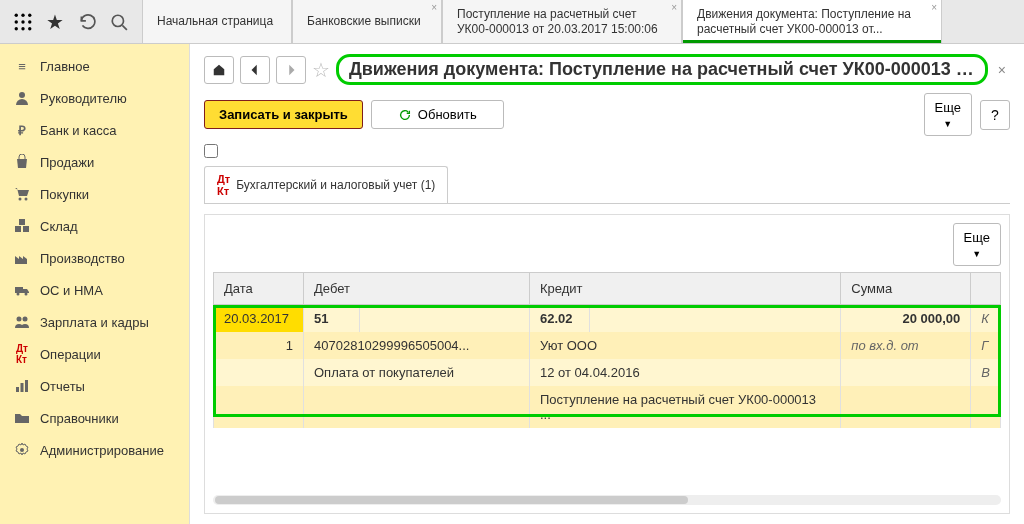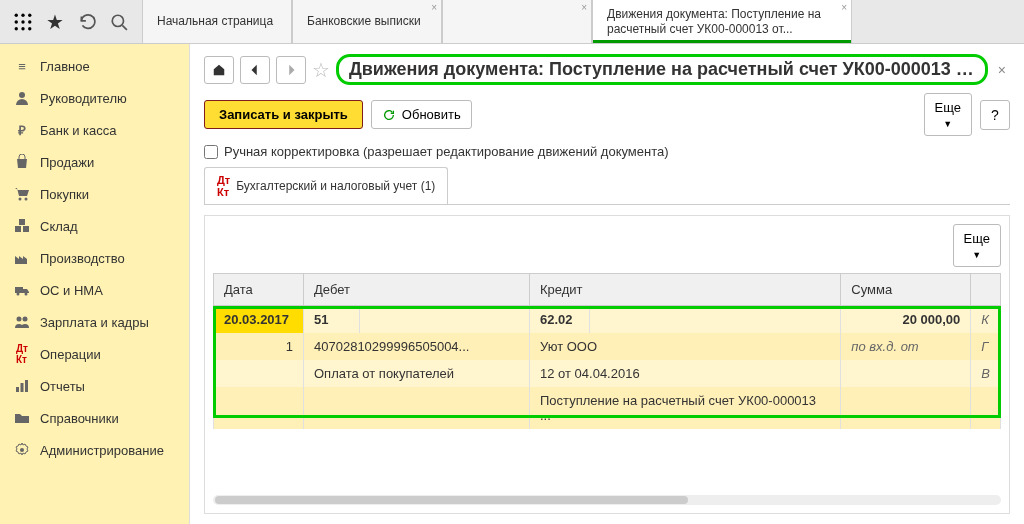--- a/index.html
+++ b/index.html
@@ -19,38 +19,38 @@
 .sidebar-icon { width: 16px; height: 16px; display: inline-flex; align-items: center; justify-content: center; color: #666; }
 .content { flex: 1; padding: 10px 14px; display: flex; flex-direction: column; overflow: hidden; }
 .header-row { display: flex; align-items: center; gap: 6px; margin-bottom: 8px; }
 .nav-btn { width: 30px; height: 28px; border: 1px solid #bbb; background: #fff; border-radius: 3px; display: inline-flex; align-items: center; justify-content: center; cursor: pointer; }
 .nav-btn svg { width: 14px; height: 14px; }
 .star { font-size: 20px; color: #bbb; }
 .page-title { font-size: 18px; font-weight: bold; flex: 1; border: 3px solid #00cc00; border-radius: 14px; padding: 2px 10px; white-space: nowrap; overflow: hidden; text-overflow: ellipsis; }
 .close-x { font-size: 14px; color: #888; cursor: pointer; padding: 0 4px; }
 .action-row { display: flex; align-items: center; gap: 8px; margin-bottom: 8px; }
 .btn-yellow { background: #ffdd33; border: 1px solid #7f1d1d; border-radius: 3px; padding: 6px 14px; font-weight: bold; cursor: pointer; font-size: 13px; }
-.btn-white { background: #fff; border: 1px solid #bbb; border-radius: 3px; padding: 6px 10px; display: inline-flex; align-items: center; gap: 6px; cursor: pointer; font-size: 13px; }
+.btn-white { background: #fff; border: 1px solid #bbb; border-radius: 3px; padding: 6px 26px; display: inline-flex; align-items: center; gap: 6px; cursor: pointer; font-size: 13px; }
 .btn-white svg { width: 14px; height: 14px; }
 .spacer { flex: 1; }
 .btn-more { background: #fff; border: 1px solid #bbb; border-radius: 3px; padding: 6px 10px; display: inline-flex; align-items: center; gap: 4px; cursor: pointer; font-size: 13px; flex-direction: column; }
 .btn-help { background: #fff; border: 1px solid #bbb; border-radius: 3px; width: 30px; height: 30px; display: inline-flex; align-items: center; justify-content: center; cursor: pointer; font-size: 14px; }
 .checkbox-row { display: flex; align-items: center; gap: 6px; margin-bottom: 8px; font-size: 13px; }
 .checkbox-row input { width: 14px; height: 14px; }
 .subtab-row { display: flex; border-bottom: 1px solid #ccc; margin-bottom: 10px; }
 .subtab { padding: 6px 12px; border: 1px solid #ccc; border-bottom: none; background: #fff; border-radius: 3px 3px 0 0; display: inline-flex; align-items: center; gap: 6px; font-size: 12px; cursor: pointer; }
 .subtab-icon { color: #cc0000; font-size: 11px; font-weight: bold; }
 .table-area { flex: 1; display: flex; flex-direction: column; border: 1px solid #ddd; padding: 8px; position: relative; overflow: hidden; }
 .table-top { display: flex; justify-content: flex-end; margin-bottom: 6px; }
 .grid { width: 100%; border-collapse: collapse; }
 .grid th { text-align: left; background: #f0f0f0; padding: 8px 10px; border: 1px solid #ccc; font-size: 13px; font-weight: normal; }
 .grid td { padding: 6px 10px; border-left: 1px solid #e0e0e0; border-right: 1px solid #e0e0e0; font-size: 13px; vertical-align: top; }
 .grid tbody tr td { background: #fff6d0; }
 .grid tbody tr.zebra td { background: #fff0b8; }
-.date-hl { background: #ffdd00 !important; font-weight: bold; margin-top: 36px; }
+.date-hl { background: #ffdd00 !important; font-weight: normal; margin-top: 36px; }
 .bold { font-weight: bold; }
 .right { text-align: right; }
 .italic { font-style: italic; color: #666; }
 .green-box { border: 3px solid #00cc00; position: absolute; pointer-events: none; }
 .scrollbar-h { height: 10px; background: #eee; border-radius: 5px; margin-top: 6px; position: relative; }
 .scrollbar-h::after { content: ""; position: absolute; left: 2px; top: 1px; width: 60%; height: 8px; background: #ccc; border-radius: 4px; }
 </style>
 </head>
 <body>
 
@@ -85,20 +85,21 @@
   </div>
   <div class="tabs">
     <div class="tab">
         <span class="tab-text">Начальная страница</span>
       </div>
     <div class="tab">
         <span class="tab-text">Банковские выписки</span>
         <span class="tab-close">×</span>
       </div>
     <div class="tab" style="max-width:240px">
+        <span class="tab-text">Поступление на расчетный счет УК00-000013 от 20.03.2017 15:00:06</span>
         <span class="tab-close">×</span>
       </div>
     <div class="tab active" style="max-width:260px">
         <span class="tab-text">Движения документа: Поступление на расчетный счет УК00-000013 от...</span>
         <span class="tab-close">×</span>
       </div>
   </div>
 </div>
 
 <div class="main">
@@ -246,21 +247,20 @@
       <div class="spacer"></div>
       <button class="btn-more">
           <span>Еще</span>
           <span style="font-size:9px">▼</span>
         </button>
       <button class="btn-help">?</button>
     </div>
 
     <div class="checkbox-row">
       <input type="checkbox" style="">
-      <span>Ручная корректировка (разрешает редактирование движений документа)</span>
     </div>
 
     <div class="subtab-row">
       <div class="subtab">
         <span class="subtab-icon">Дт<br>Кт</span>
         <span>Бухгалтерский и налоговый учет (1)</span>
       </div>
     </div>
 
     <div class="table-area">

